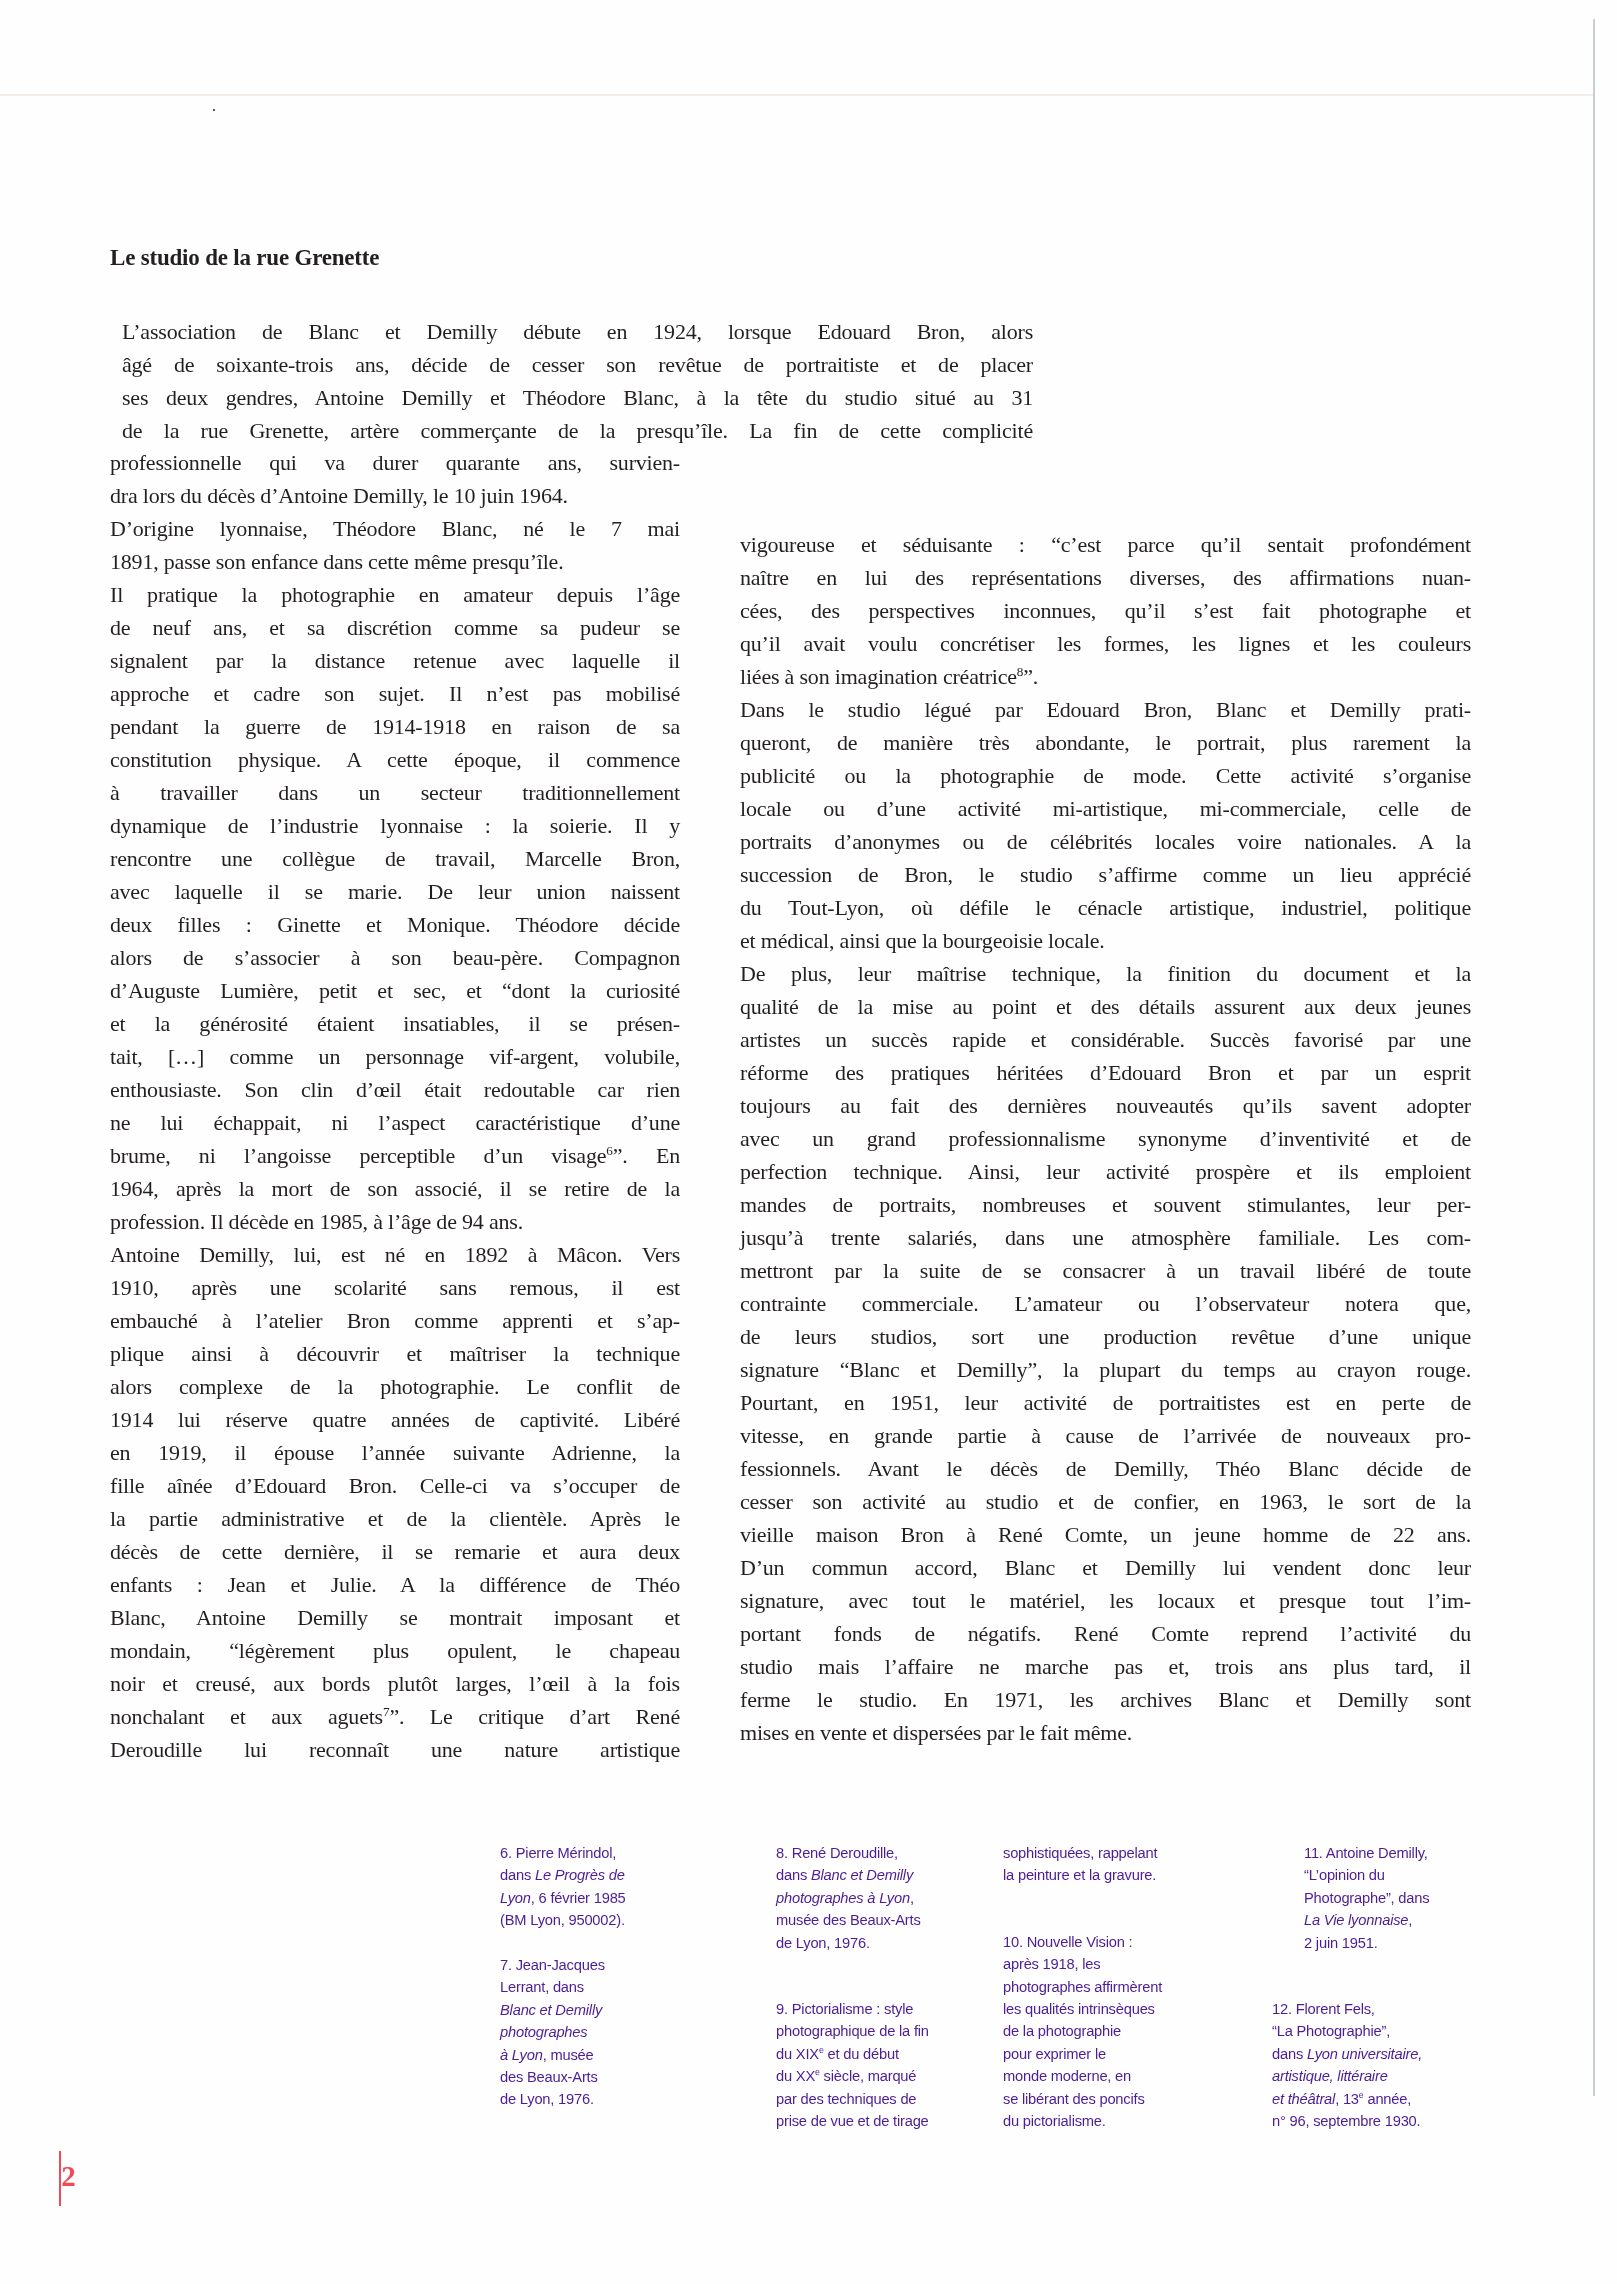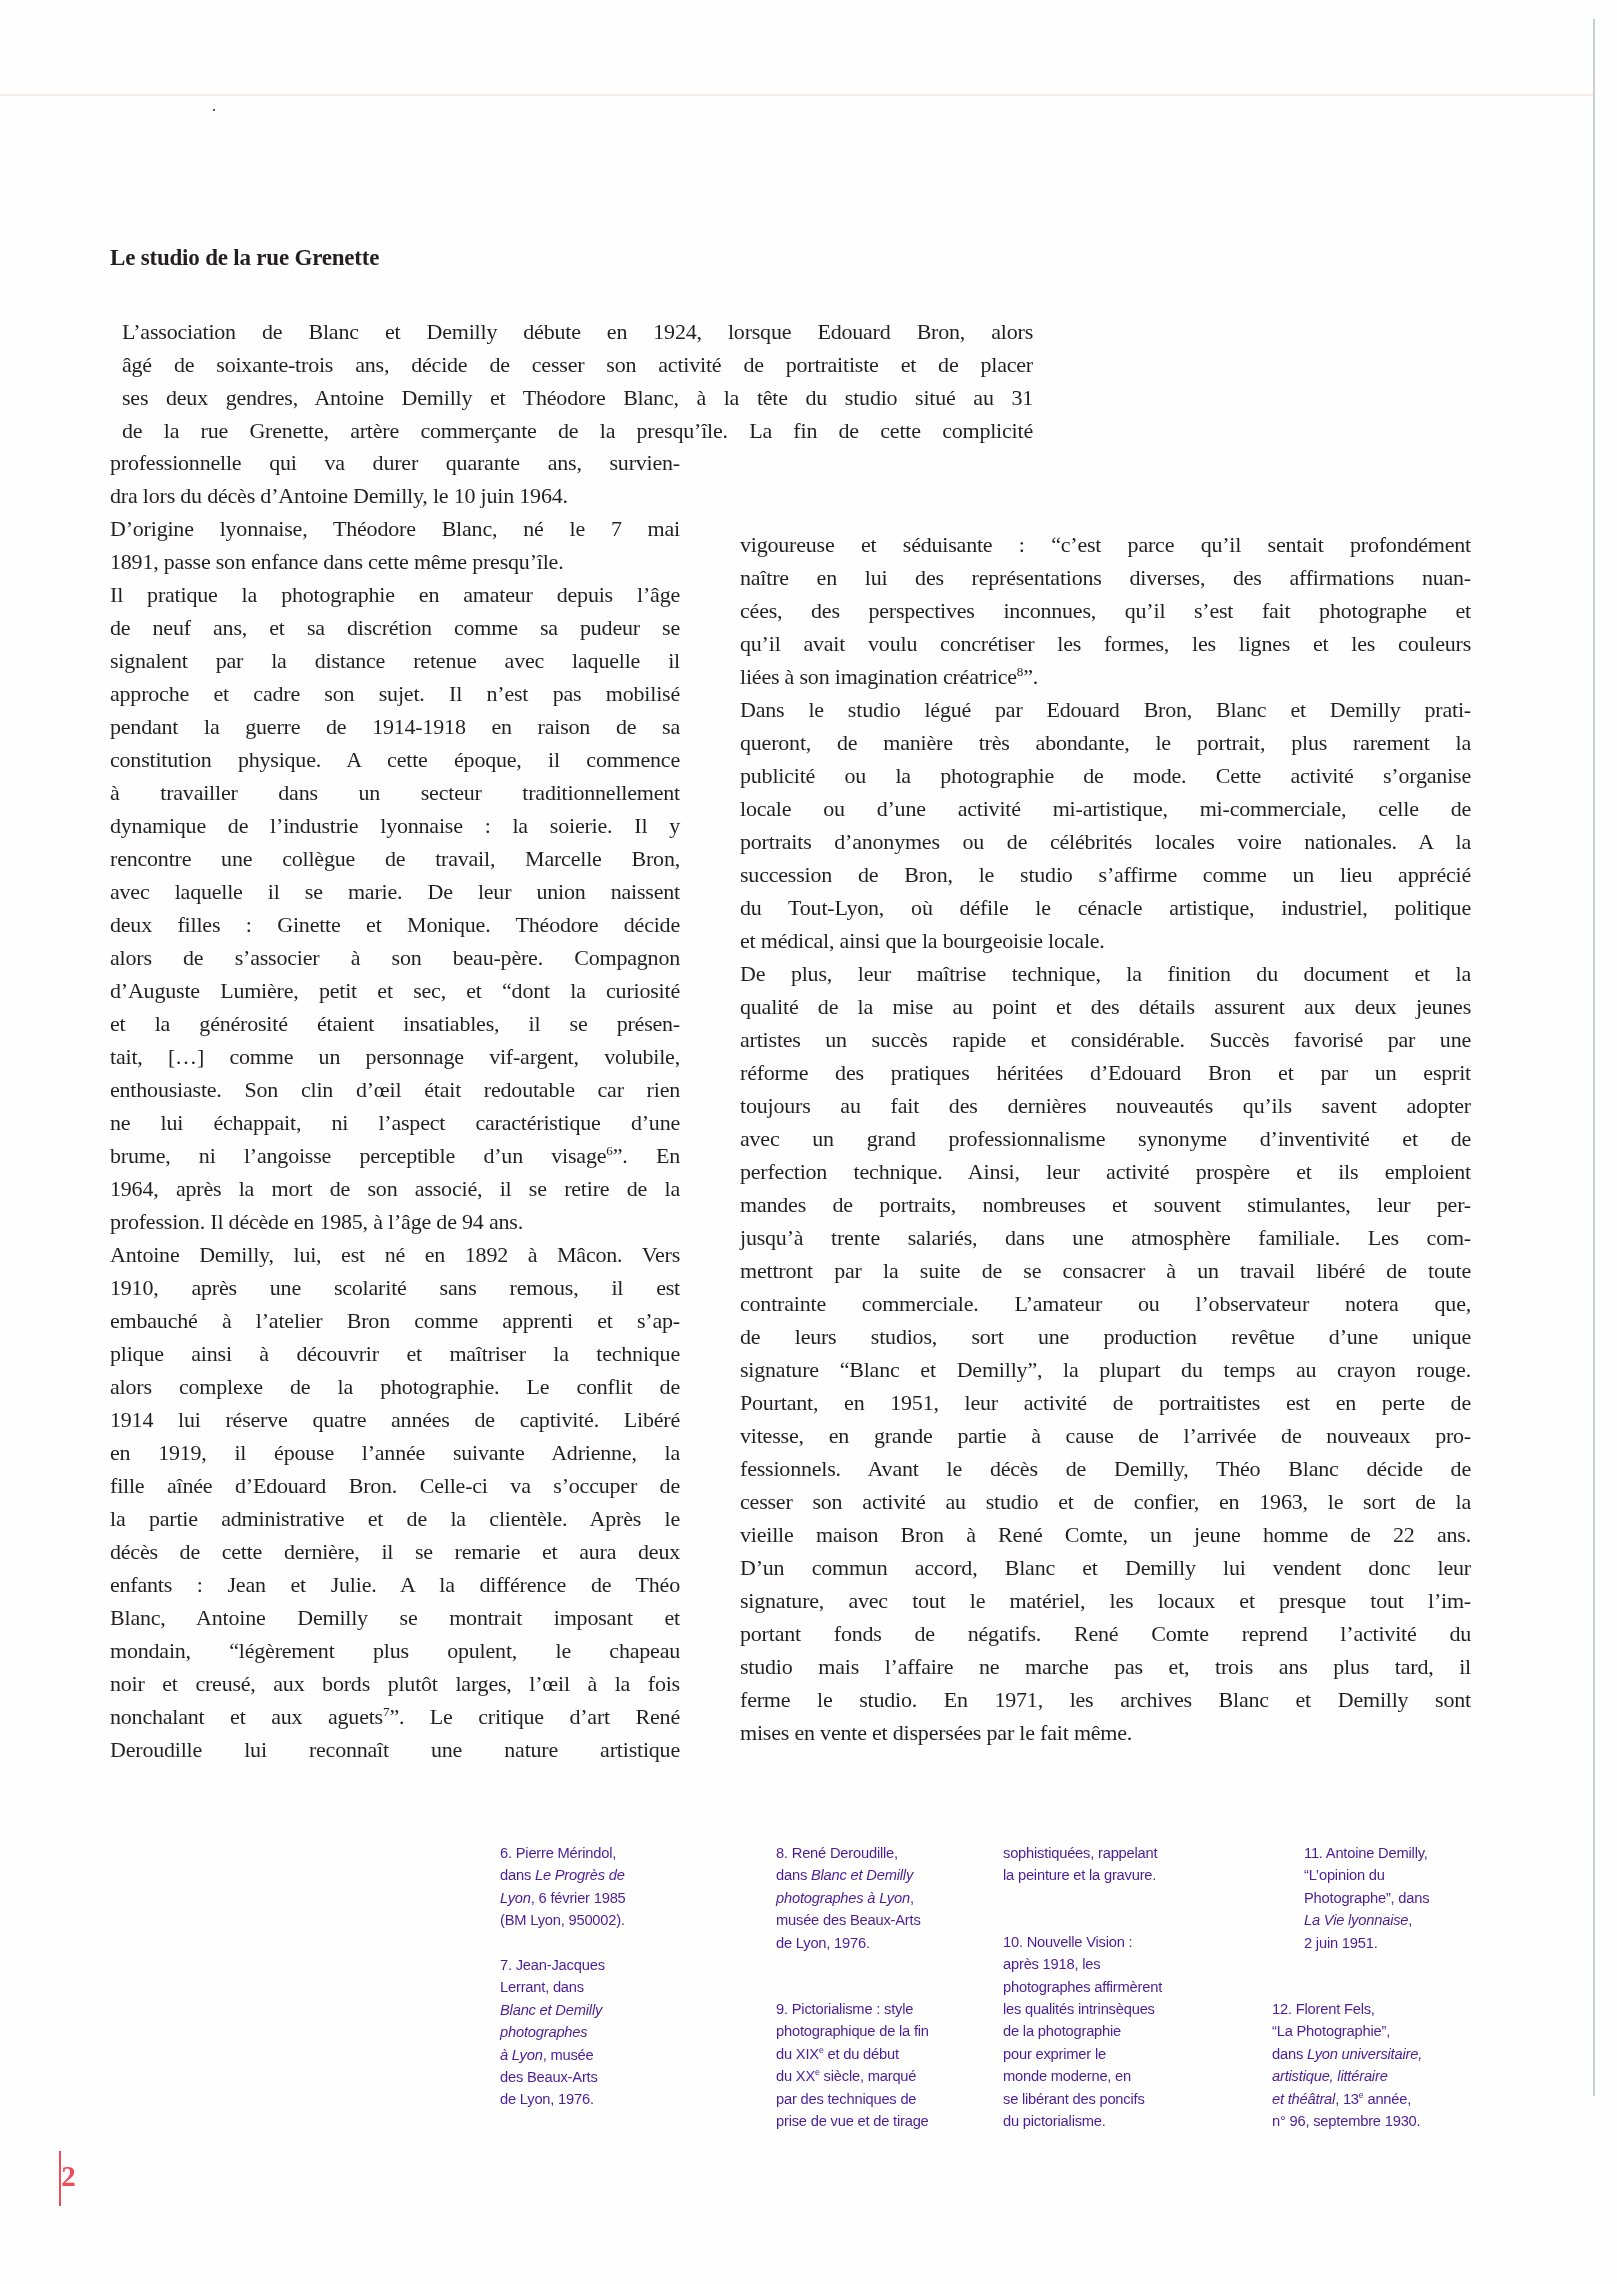--- a/index.html
+++ b/index.html
@@ -30,21 +30,21 @@
 
 <div class="page">
   <div class="top-rule"></div>
   <div class="side-rule"></div>
   <div class="speck" style="left:213px;top:109px;"></div>
 
   <h2 class="heading serif" style="margin:0;">Le studio de la rue Grenette</h2>
 
   <div class="intro serif" id="intro">
       <span class="line">L’association de Blanc et Demilly débute en 1924, lorsque Edouard Bron, alors</span>
-      <span class="line">âgé de soixante-trois ans, décide de cesser son activité de portraitiste et de placer</span>
+      <span class="line">âgé de soixante-trois ans, décide de cesser son revêtue de portraitiste et de placer</span>
       <span class="line">ses deux gendres, Antoine Demilly et Théodore Blanc, à la tête du studio situé au 31</span>
       <span class="line">de la rue Grenette, artère commerçante de la presqu’île. La fin de cette complicité</span>
     </div>
 
   <div class="col-left serif col" id="colLeft">
       <span class="line">professionnelle qui va durer quarante ans, survien-</span>
       <span class="line last">dra lors du décès d’Antoine Demilly, le 10 juin 1964.</span>
       <span class="line">D’origine lyonnaise, Théodore Blanc, né le 7 mai</span>
       <span class="line last">1891, passe son enfance dans cette même presqu’île.</span>
       <span class="line">Il pratique la photographie en amateur depuis l’âge</span>

